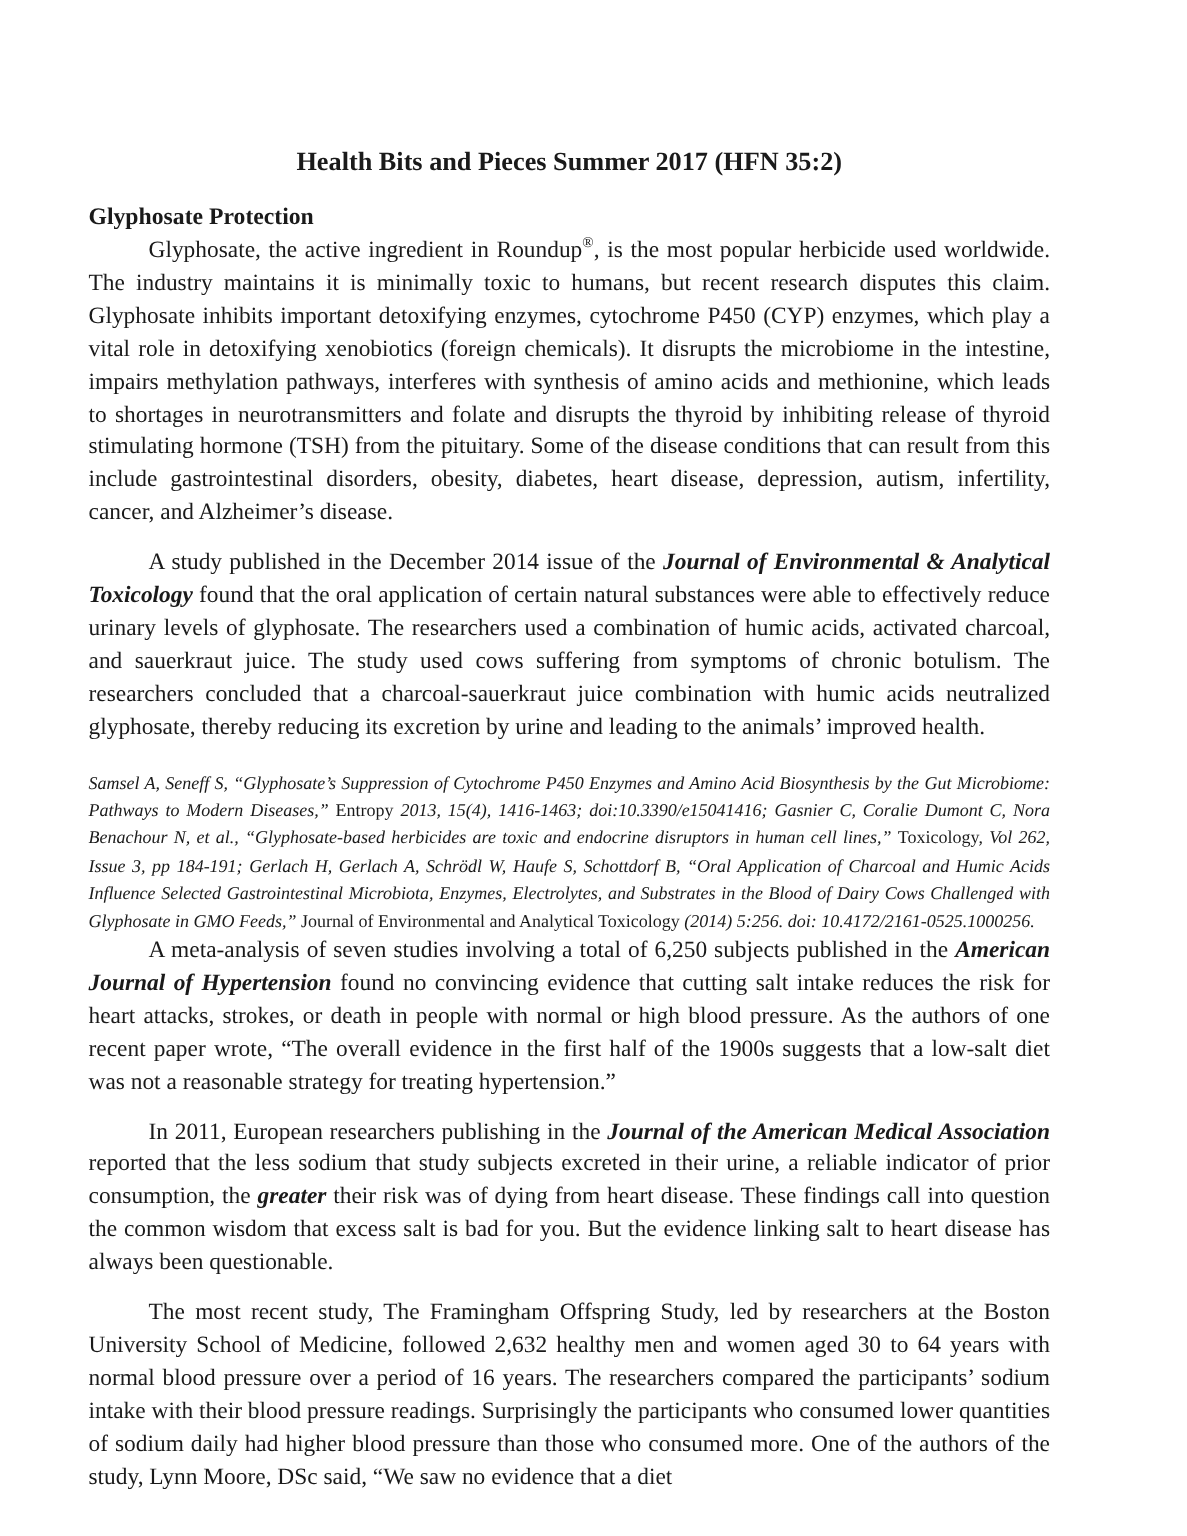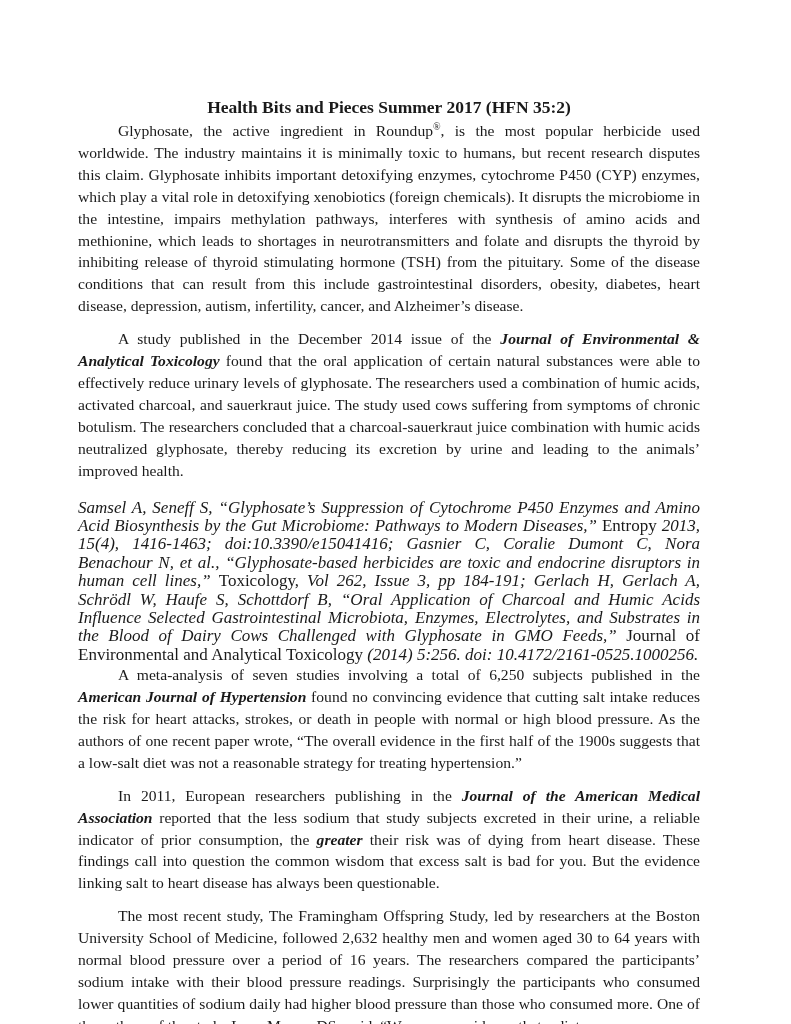--- a/index.html
+++ b/index.html
@@ -9,21 +9,21 @@
   }
   .page {
     position: relative;
     width: 791px;
     height: 1024px;
     background: #ffffff;
     font-family: "Liberation Serif", serif;
     color: #1a1a1a;
     overflow: hidden;
     box-sizing: border-box;
-    padding: 95px 91px 0 78px;
+    padding: 95px 91px 0 59px;
   }
   .doc-title, .doc-byline {
     text-align: center;
     font-weight: bold;
     font-size: 17.5px;
     line-height: 25px;
     margin: 0;
   }
   .section-heading {
     font-weight: bold;
@@ -41,21 +41,21 @@
     line-height: 21.9px;
     text-align: justify;
     text-indent: 40px;
   }
   p.body + p.body {
     margin-top: 11px;
   }
   p.citation {
     margin: 0;
     margin-top: 17px;
-    font-size: 17px;
+    font-size: 12px;
     line-height: 18.4px;
     text-align: justify;
     font-style: italic;
   }
   p.citation .roman {
     font-style: normal;
   }
   .seg-i {
     font-style: italic;
   }
@@ -68,20 +68,21 @@
   }
 </style>
 </head>
 <body>
 
 <div class="page">
 
   <h1 class="doc-title">Health Bits and Pieces Summer 2017 (HFN 35:2)</h1>
 
   <div>
+    <h2 class="section-heading">Glyphosate Protection</h2>
     <p class="body"><span>Glyphosate, the active ingredient in Roundup</span><sup class="seg-sup">®</sup><span>, is the most popular herbicide used worldwide. The industry maintains it is minimally toxic to humans, but recent research disputes this claim. Glyphosate inhibits important detoxifying enzymes, cytochrome P450 (CYP) enzymes, which play a vital role in detoxifying xenobiotics (foreign chemicals). It disrupts the microbiome in the intestine, impairs methylation pathways, interferes with synthesis of amino acids and methionine, which leads to shortages in neurotransmitters and folate and disrupts the thyroid by inhibiting release of thyroid stimulating hormone (TSH) from the pituitary. Some of the disease conditions that can result from this include gastrointestinal disorders, obesity, diabetes, heart disease, depression, autism, infertility, cancer, and Alzheimer’s disease.</span></p>
     <p class="body"><span>A study published in the December 2014 issue of the </span><span class="seg-i seg-b">Journal of Environmental &amp; Analytical Toxicology</span><span> found that the oral application of certain natural substances were able to effectively reduce urinary levels of glyphosate. The researchers used a combination of humic acids, activated charcoal, and sauerkraut juice. The study used cows suffering from symptoms of chronic botulism. The researchers concluded that a charcoal-sauerkraut juice combination with humic acids neutralized glyphosate, thereby reducing its excretion by urine and leading to the animals’ improved health.</span></p>
     <p class="citation"><span>Samsel A, Seneff S, “Glyphosate’s Suppression of Cytochrome P450 Enzymes and Amino Acid Biosynthesis by the Gut Microbiome: Pathways to Modern Diseases,” </span><span class="roman">Entropy</span><span> 2013, 15(4), 1416-1463; doi:10.3390/e15041416; Gasnier C, Coralie Dumont C, Nora Benachour N, et al., “Glyphosate-based herbicides are toxic and endocrine disruptors in human cell lines,” </span><span class="roman">Toxicology,</span><span> Vol 262, Issue 3, pp 184-191; Gerlach H, Gerlach A, Schrödl W, Haufe S, Schottdorf B, “Oral Application of Charcoal and Humic Acids Influence Selected Gastrointestinal Microbiota, Enzymes, Electrolytes, and Substrates in the Blood of Dairy Cows Challenged with Glyphosate in GMO Feeds,” </span><span class="roman">Journal of Environmental and Analytical Toxicology</span><span> (2014)  5:256. doi: 10.4172/2161-0525.1000256.</span></p>
   </div>
 
   <div>
     <p class="body"><span>A meta-analysis of seven studies involving a total of 6,250 subjects published in the </span><span class="seg-i seg-b">American Journal of Hypertension</span><span> found no convincing evidence that cutting salt intake reduces the risk for heart attacks, strokes, or death in people with normal or high blood pressure. As the authors of one recent paper wrote, “The overall evidence in the first half of the 1900s suggests that a low-salt diet was not a reasonable strategy for treating hypertension.”</span></p>
     <p class="body"><span>In 2011, European researchers publishing in the </span><span class="seg-i seg-b">Journal of the American Medical Association</span><span> reported that the less sodium that study subjects excreted in their urine, a reliable indicator of prior consumption, the </span><span class="seg-i seg-b">greater</span><span> their risk was of dying from heart disease. These findings call into question the common wisdom that excess salt is bad for you. But the evidence linking salt to heart disease has always been questionable.</span></p>
     <p class="body"><span>The most recent study, The Framingham Offspring Study, led by researchers at the Boston University School of Medicine, followed 2,632 healthy men and women aged 30 to 64 years with normal blood pressure over a period of 16 years. The researchers compared the participants’ sodium intake with their blood pressure readings. Surprisingly the participants who consumed lower quantities of sodium daily had higher blood pressure than those who consumed more. One of the authors of the study, Lynn Moore, DSc said, “We saw no evidence that a diet</span></p>
   </div>

